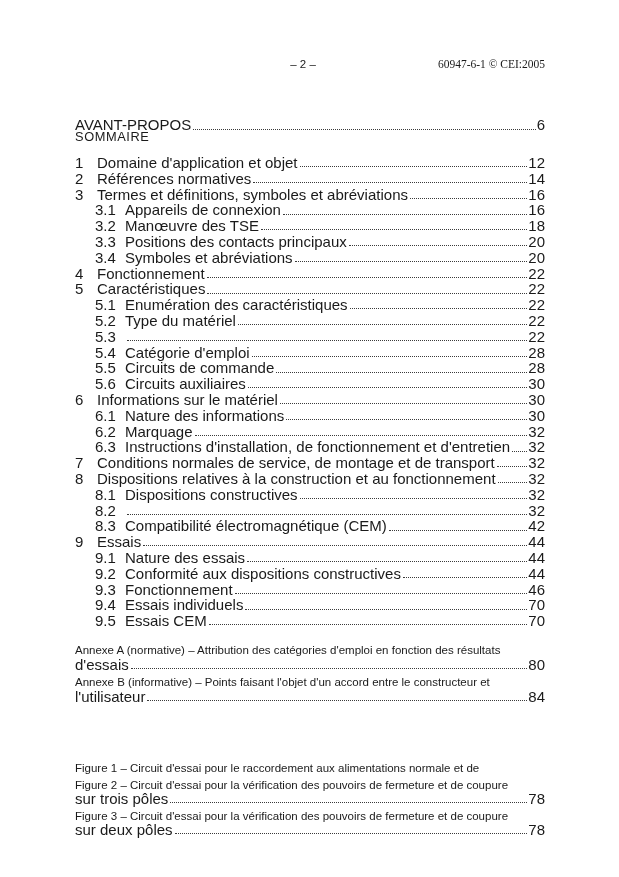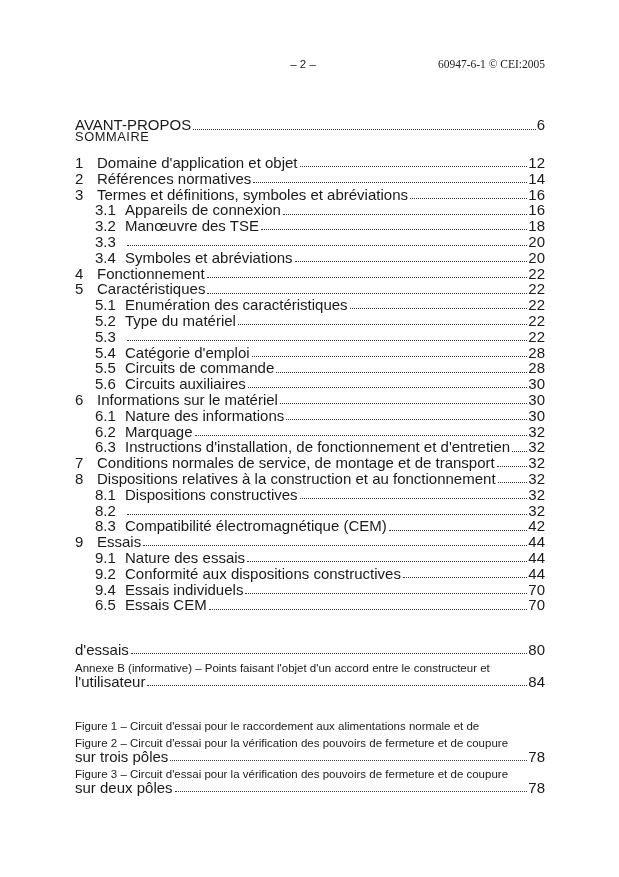--- a/index.html
+++ b/index.html
@@ -34,21 +34,21 @@
 
   
   .avp{top:117px;}
   .avp .trow{height:16px;}
 
   
   .toclist{top:155px;}
 
   
   .annexes{top:643px;}
-  .figures{top:719px;}
+  .figures{top:761px;}
   .entry{margin-bottom:3px;}
   .figures .entry{margin-bottom:2px;}
   .entry .line1{font-size:11.5px;line-height:14.5px;white-space:nowrap;}
   .entry .trow{line-height:14.5px;height:14.5px;}
 </style>
 </head>
 <body>
 
 <div class="page">
 
@@ -93,20 +93,21 @@
         <span class="pg">16</span>
       </div>
       <div class="trow lvl2">
         <span class="num">3.2</span>
         <span class="lbl">Manœuvre des TSE</span>
         <span class="leader"></span>
         <span class="pg">18</span>
       </div>
       <div class="trow lvl2">
         <span class="num">3.3</span>
+        <span class="lbl">Positions des contacts principaux</span>
         <span class="leader"></span>
         <span class="pg">20</span>
       </div>
       <div class="trow lvl2">
         <span class="num">3.4</span>
         <span class="lbl">Symboles et abréviations</span>
         <span class="leader"></span>
         <span class="pg">20</span>
       </div>
       <div class="trow">
@@ -221,35 +222,42 @@
         <span class="leader"></span>
         <span class="pg">44</span>
       </div>
       <div class="trow lvl2">
         <span class="num">9.2</span>
         <span class="lbl">Conformité aux dispositions constructives</span>
         <span class="leader"></span>
         <span class="pg">44</span>
       </div>
       <div class="trow lvl2">
+        <span class="num">9.3</span>
+        <span class="lbl">Fonctionnement</span>
+        <span class="leader"></span>
+        <span class="pg">46</span>
+      </div>
+      <div class="trow lvl2">
         <span class="num">9.4</span>
         <span class="lbl">Essais individuels</span>
         <span class="leader"></span>
         <span class="pg">70</span>
       </div>
       <div class="trow lvl2">
-        <span class="num">6.5</span>
+        <span class="num">9.5</span>
         <span class="lbl">Essais CEM</span>
         <span class="leader"></span>
         <span class="pg">70</span>
       </div>
     </div>
 
   <div class="block annexes">
       <div class="entry">
+        <div class="line1">Annexe A (normative) – Attribution des catégories d'emploi en fonction des résultats</div>
         <div class="trow">
           <span class="lbl">d'essais</span>
           <span class="leader"></span>
           <span class="pg">80</span>
         </div>
       </div>
       <div class="entry">
         <div class="line1">Annexe B (informative) – Points faisant l'objet d'un accord entre le constructeur et</div>
         <div class="trow">
           <span class="lbl">l'utilisateur</span>

